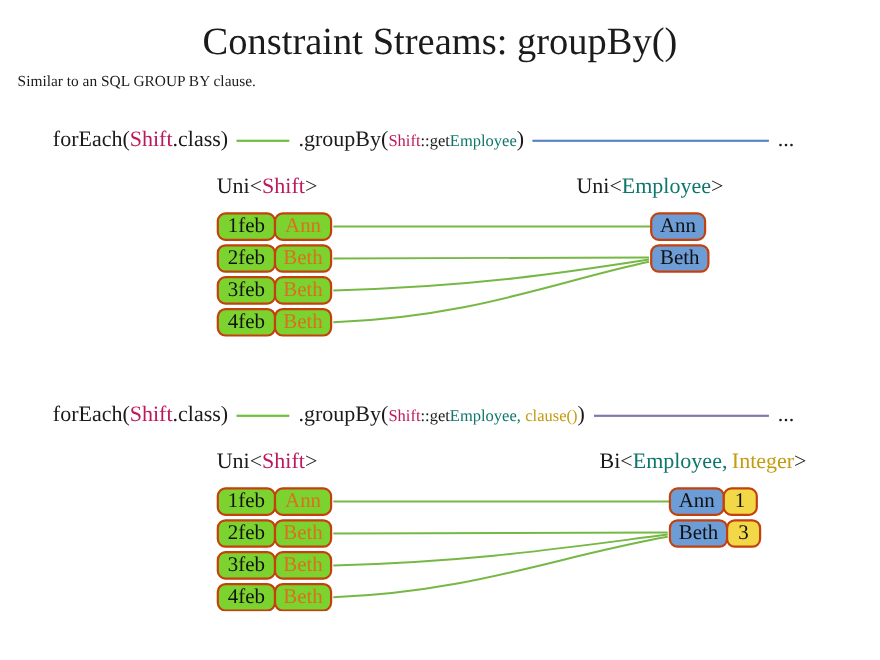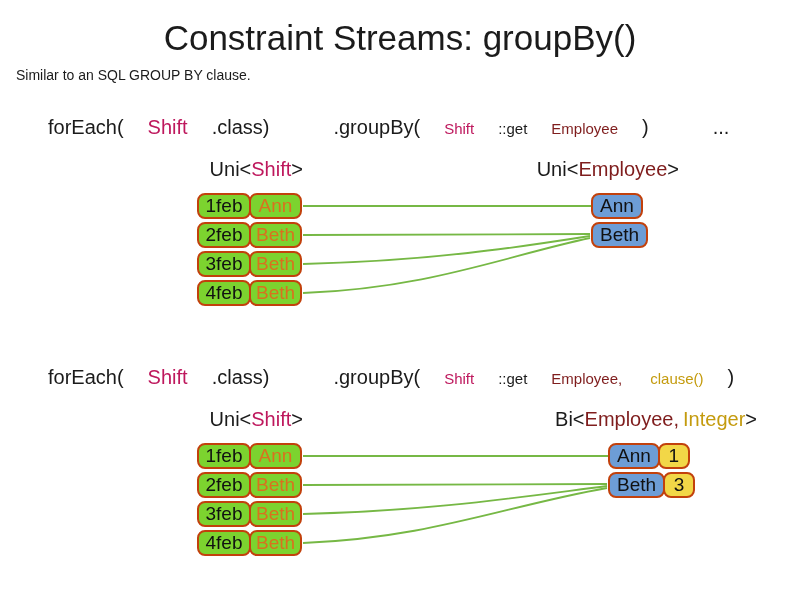--- a/index.html
+++ b/index.html
@@ -1,41 +1,41 @@
 <!DOCTYPE html>
 <html><head>
 <meta charset="utf-8">
 <style>
   html, body { margin:0; padding:0; background:#ffffff; }
   .slide {
     position:relative; width:800px; height:556px; background:#ffffff;
-    font-family:Liberation Sans, sans-serif; overflow:hidden; color:#1b1b1b;
+    font-family:Liberation Serif, serif; overflow:hidden; color:#1b1b1b;
   }
   .wires { position:absolute; left:0; top:0; pointer-events:none; }
 
   .title { position:absolute; top:18px; left:0; width:100%; text-align:center;
            font-size:35px; letter-spacing:0; }
   .subtitle { position:absolute; top:67px; left:16px; width:100%; text-align:left;
               font-size:14px; }
 
   .codeline { position:absolute; left:48px; width:674px; display:flex;
-              align-items:baseline; white-space:pre;gap:24px; }
+              align-items:baseline; white-space:pre; }
   .code-lg { font-size:20px; }
   .code-sm { font-size:15px; }
   .c-green { color:#be185d; }
-  .c-blue  { color:#7f1d1d; }
+  .c-blue  { color:#0f766e; }
   .c-gold  { color:#C49B0E; }
   .sp { margin-left:4px; }
 
   .hline { align-self:center; border-top:2px solid; margin:0 8px; height:0; }
   .hline.green  { border-color:#6FBE3E; width:48px; }
   .hline.blue   { border-color:#5B85C2; flex:1; }
   .hline.purple { border-color:#8574AE; flex:1; }
 
-  .typelabel { position:absolute; font-size:20px; text-align:right; }
+  .typelabel { position:absolute; font-size:20px; text-align:left; }
 
   .col { position:absolute; }
   .row { display:flex; margin-bottom:3px; }
   .box { box-sizing:border-box; height:26px; border:2px solid #c2410c;
          border-radius:8px; font-size:19px; line-height:21px; text-align:center; }
   .box.green  { background:#7CD32F; }
   .box.date   { width:54px; color:#111111; }
   .box.name   { width:53px; margin-left:-2px; color:#D9711E; }
   .box.blue   { background:#6D9DD6; color:#111111; padding:0 7px; min-width:48px; }
   .box.yellow { background:#F2D747; color:#111111; width:32px; margin-left:-2px; }

